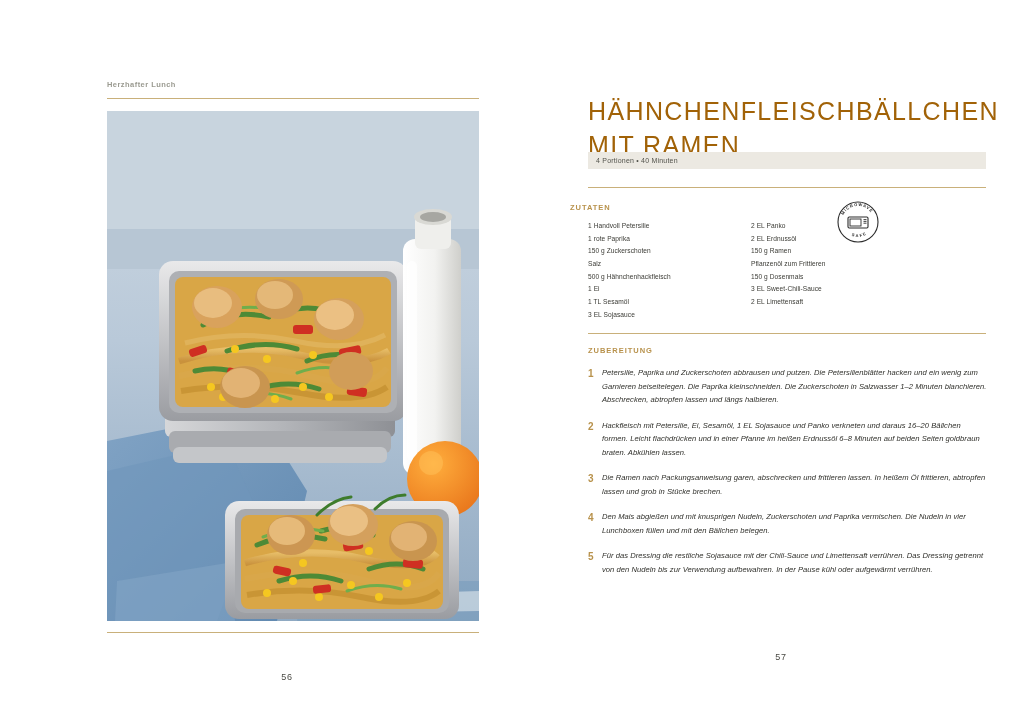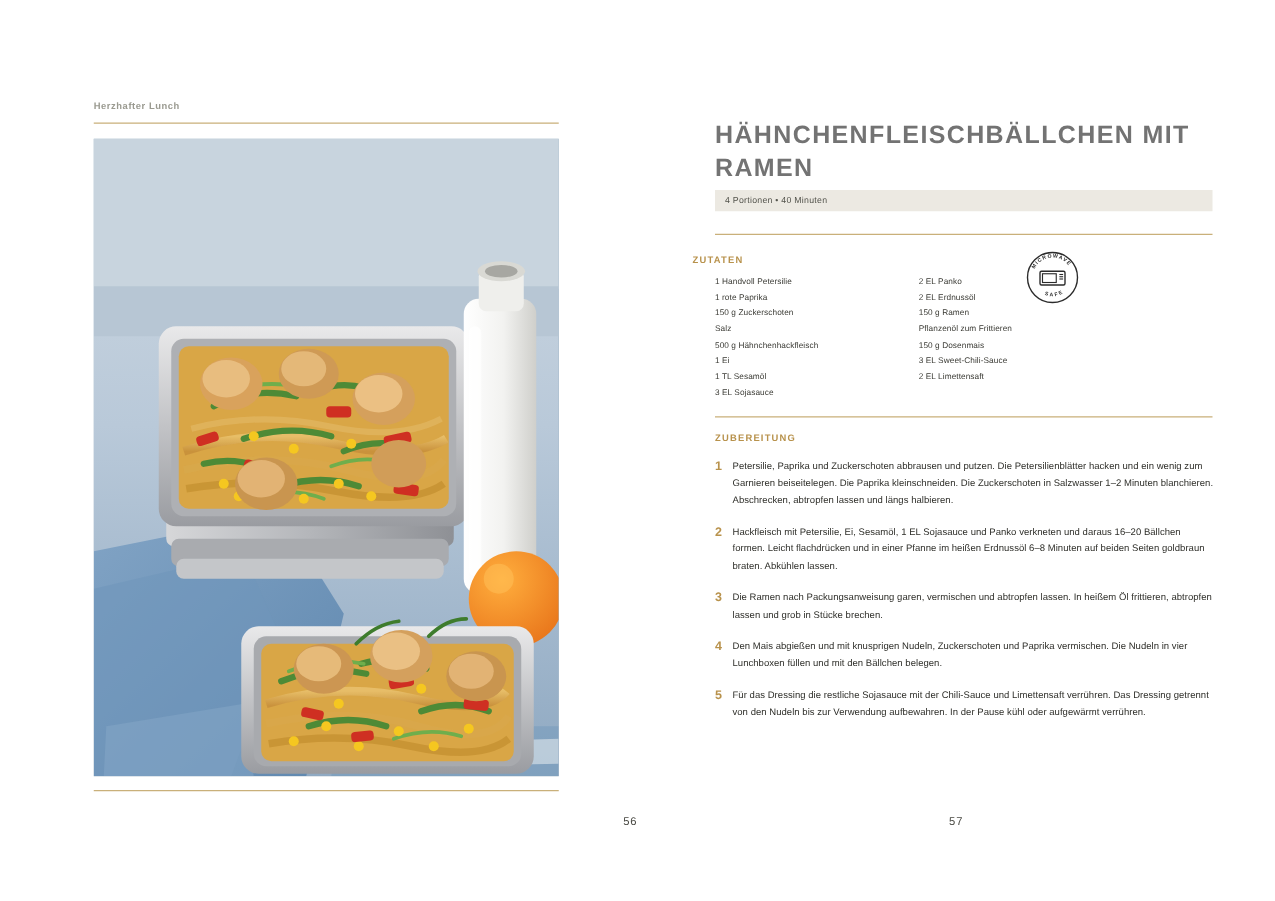--- a/index.html
+++ b/index.html
@@ -13,20 +13,21 @@
     font-family: "Liberation Sans", sans-serif;
     color: #2b2b2b;
     position: relative;
     overflow: hidden;
   }
 
   .spread {
     position: absolute;
     inset: 0;
     display: flex;
+    margin-left: 32px;
   }
 
   
   .page-left {
     position: relative;
     width: 510px;
     height: 721px;
   }
   .running-head {
     position: absolute;
@@ -63,39 +64,39 @@
     background: #8fa8bd;
   }
   .photo svg { display: block; }
 
   .folio {
     position: absolute;
     font-size: 9px;
     color: #4a4a44;
     letter-spacing: 0.08em;
   }
-  .folio-left { left: 0; width: 510px; text-align: right; top: 652px; }
+  .folio-left { left: 0; width: 510px; text-align: center; top: 672px; }
   .folio-right { left: 510px; width: 510px; text-align: center; top: 652px; }
 
   
   .page-right {
     position: relative;
     width: 510px;
     height: 721px;
   }
   .recipe-title {
     position: absolute;
     left: 62px;
     top: 95px;
     width: 400px;
-    font-size: 20px;
+    font-size: 25px;
     letter-spacing: 0.055em;
     line-height: 1.35;
-    color: #737373;
-    font-weight: 700;
+    color: #a16207;
+    font-weight: 400;
     text-transform: uppercase;
   }
   .meta-bar {
     position: absolute;
     left: 62px;
     top: 152px;
     width: 398px;
     height: 17px;
     background: #ece9e2;
     display: flex;
@@ -176,20 +177,21 @@
     font-size: 10px;
     font-weight: 700;
     color: #b8924c;
     line-height: 1.52;
   }
   .step-text {
     font-size: 7.6px;
     line-height: 1.78;
     color: #2f2f2a;
     letter-spacing: 0.005em;
+    font-style: italic;
   }
 </style>
 </head>
 <body>
 
 <div class="spread">
 
   <div class="page-left">
 
     <div class="running-head">Herzhafter Lunch</div>
@@ -440,21 +442,21 @@
       <div class="step">
         <div class="step-num">1</div>
         <div class="step-text">Petersilie, Paprika und Zuckerschoten abbrausen und putzen. Die Petersilienblätter hacken und ein wenig zum Garnieren beiseitelegen. Die Paprika kleinschneiden. Die Zuckerschoten in Salzwasser 1–2 Minuten blanchieren. Abschrecken, abtropfen lassen und längs halbieren.</div>
       </div>
       <div class="step">
         <div class="step-num">2</div>
         <div class="step-text">Hackfleisch mit Petersilie, Ei, Sesamöl, 1 EL Sojasauce und Panko verkneten und daraus 16–20 Bällchen formen. Leicht flachdrücken und in einer Pfanne im heißen Erdnussöl 6–8 Minuten auf beiden Seiten goldbraun braten. Abkühlen lassen.</div>
       </div>
       <div class="step">
         <div class="step-num">3</div>
-        <div class="step-text">Die Ramen nach Packungsanweisung garen, vermischen und abtropfen lassen. In heißem Öl frittieren, abtropfen lassen und grob in Stücke brechen.</div>
+        <div class="step-text">Die Ramen nach Packungsanweisung garen, abschrecken und frittieren lassen. In heißem Öl frittieren, abtropfen lassen und grob in Stücke brechen.</div>
       </div>
       <div class="step">
         <div class="step-num">4</div>
         <div class="step-text">Den Mais abgießen und mit knusprigen Nudeln, Zuckerschoten und Paprika vermischen. Die Nudeln in vier Lunchboxen füllen und mit den Bällchen belegen.</div>
       </div>
       <div class="step">
         <div class="step-num">5</div>
         <div class="step-text">Für das Dressing die restliche Sojasauce mit der Chili-Sauce und Limettensaft verrühren. Das Dressing getrennt von den Nudeln bis zur Verwendung aufbewahren. In der Pause kühl oder aufgewärmt verrühren.</div>
       </div>
     </div>

